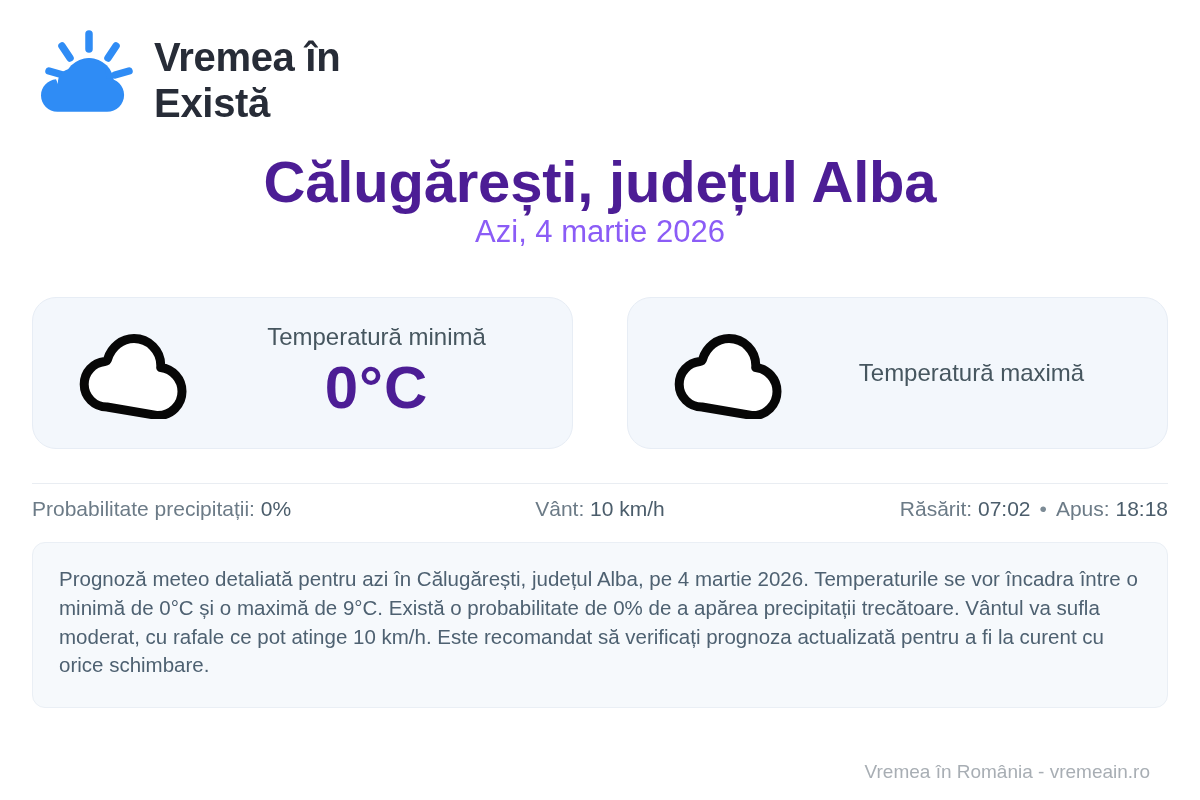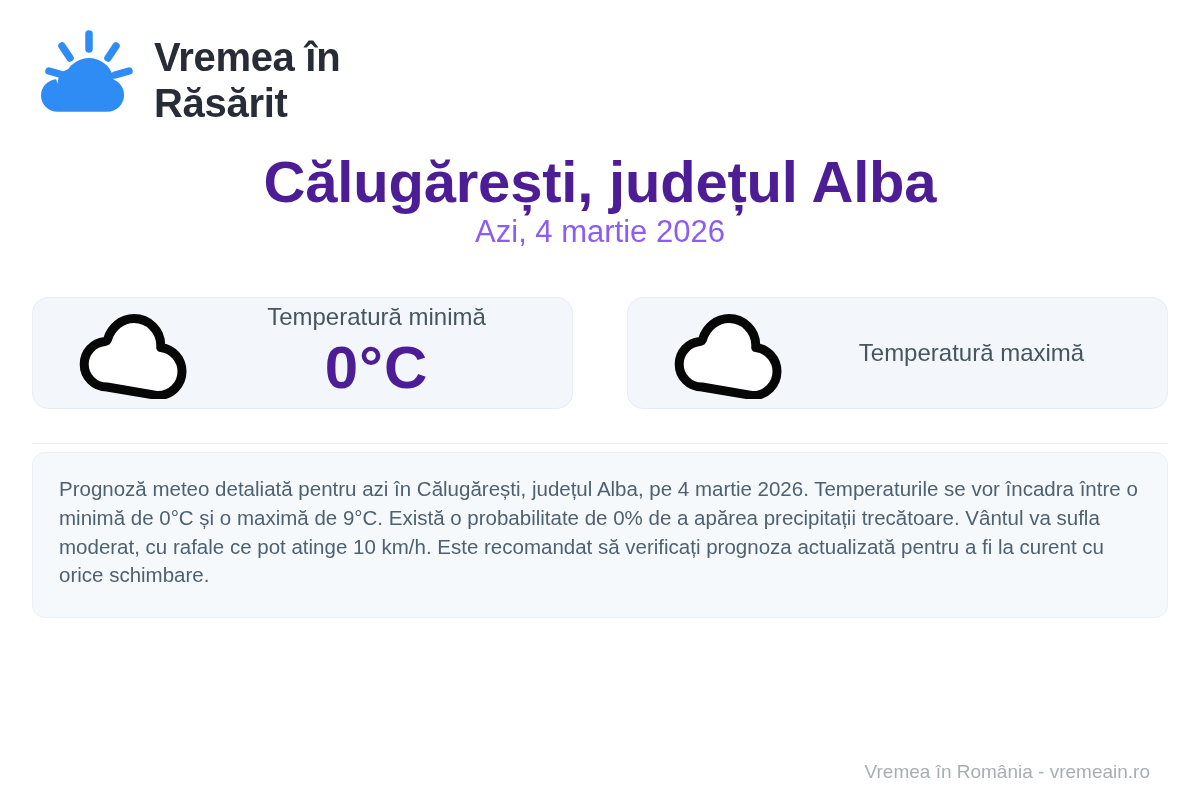--- a/index.html
+++ b/index.html
@@ -63,24 +63,24 @@
   }
 
   
   .cards {
     display: flex;
     gap: 54px;
     margin-top: 47px;
   }
   .card {
     flex: 1 1 0;
-    height: 112px;
+    height: 152px;
     background: #f3f7fc;
     border: 1px solid #e7edf5;
-    border-radius: 16px;
+    border-radius: 24px;
     display: flex;
     align-items: center;
     padding: 0 14px 0 38px;
     gap: 18px;
   }
   .card-icon {
     width: 122px;
     height: 92px;
     flex: 0 0 122px;
   }
@@ -156,21 +156,21 @@
         <line x1="57" y1="4" x2="57" y2="19"></line>
         <line x1="30" y1="16" x2="38" y2="28"></line>
         <line x1="84" y1="16" x2="76" y2="28"></line>
         <line x1="17" y1="41" x2="31" y2="45"></line>
         <line x1="97" y1="41" x2="83" y2="45"></line>
       </g>
       <circle cx="57" cy="53" r="25" fill="#2f8cf5"></circle>
       <path d="M26 54c-1-9 6.5-16 14.5-14.8C45 31 54 26.5 62.5 29.5c8 2.8 12.5 11 11.6 19.2 9.6 -1 18 6.5 18 16.2 0 9.3-7.6 16.9-17 16.9H25.4C16.4 81.8 9 74.5 9 65.5 9 57 15.6 50 24 49.3z" fill="#2f8cf5"></path>
     </svg>
     <div class="brand-name">Vremea în
-Răsărit</div>
+Există</div>
   </div>
 
   <div class="title-block">
     <h1 class="page-title">Călugărești, județul Alba</h1>
     <div class="page-subtitle">Azi, 4 martie 2026</div>
   </div>
 
   <div class="cards">
 
     <div class="card">
@@ -189,18 +189,25 @@
       </svg>
       <div class="card-body">
         <div class="card-label">Temperatură maximă</div>
       </div>
     </div>
 
   </div>
 
   <div class="divider"></div>
 
+  <div class="stats">
+    <div class="stat"><span>Probabilitate precipitații: </span><span class="stat-value">0%</span></div>
+
+    <div class="stat center"><span>Vânt: </span><span class="stat-value">10 km/h</span></div>
+
+    <div class="stat right"><span>Răsărit: </span><span class="stat-value">07:02</span><span class="stat-sep">•</span><span>Apus: </span><span class="stat-value">18:18</span></div>
+  </div>
 
   <div class="description">Prognoză meteo detaliată pentru azi în Călugărești, județul Alba, pe 4 martie 2026. Temperaturile se vor încadra între o minimă de 0°C și o maximă de 9°C. Există o probabilitate de 0% de a apărea precipitații trecătoare. Vântul va sufla moderat, cu rafale ce pot atinge 10 km/h. Este recomandat să verificați prognoza actualizată pentru a fi la curent cu orice schimbare.</div>
 
   <div class="footer">Vremea în România - vremeain.ro</div>
 
 </div>
 
 </body></html>

